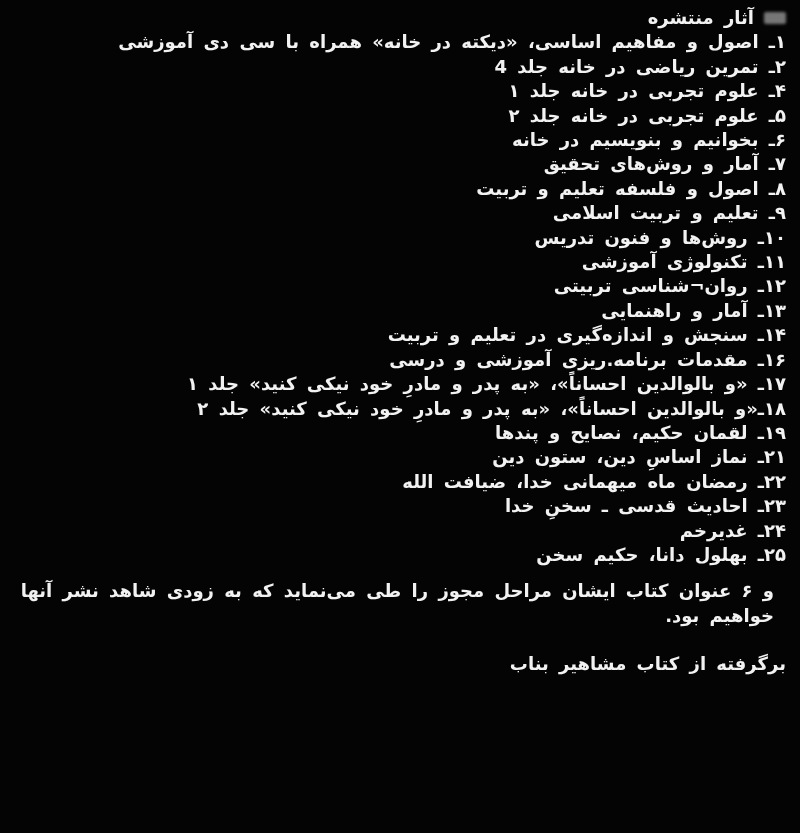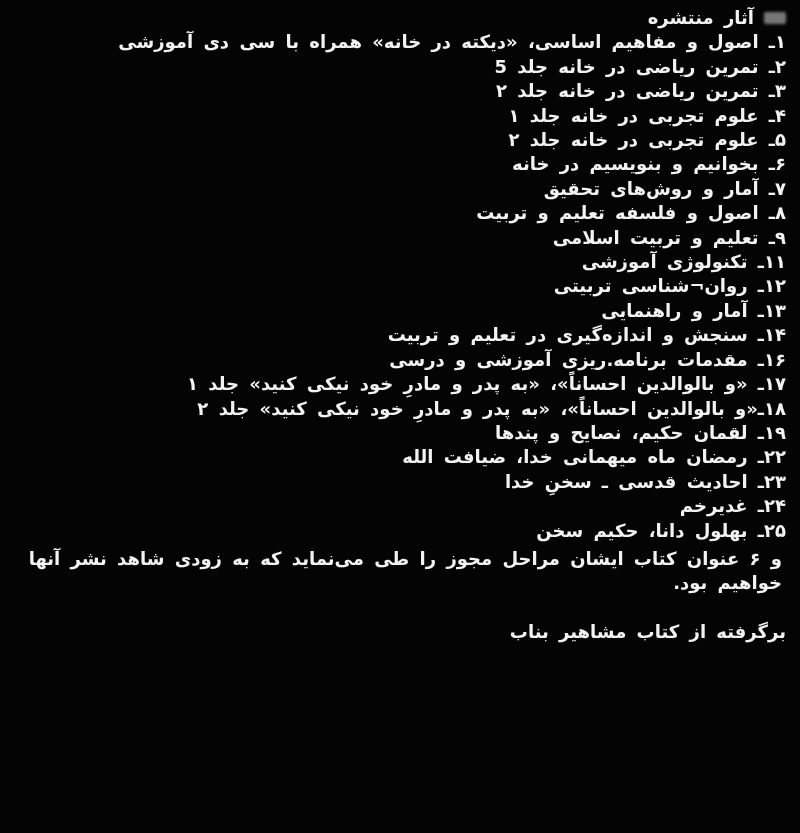--- a/index.html
+++ b/index.html
@@ -39,54 +39,55 @@
     border-radius: 2px;
     background: #767676;
     filter: blur(1.6px);
     flex: 0 0 auto;
   }
   .line {
     margin: 0;
     text-align: right;
   }
   .closing-note {
-    margin: 4px;
+    margin: 12px;
   }
   .source-credit {
     margin: 24px 0 0 0;
   }
 </style>
 </head>
 <body>
 
 <div class="page">
 
   <div class="header-row">
     <span class="bullet-square"></span>
     <span>آثار منتشره</span>
   </div>
 
   <div>
     <div class="line">۱ـ اصول و مفاهیم اساسی، «دیکته در خانه» همراه با سی دی آموزشی</div>
-    <div class="line">۲ـ تمرین ریاضی در خانه جلد 5</div>
-    <div class="line">۳ـ تمرین ریاضی در خانه جلد ۲</div>
+    <div class="line">۲ـ تمرین ریاضی در خانه جلد 4</div>
     <div class="line">۴ـ علوم تجربی در خانه جلد ۱</div>
     <div class="line">۵ـ علوم تجربی در خانه جلد ۲</div>
     <div class="line">۶ـ بخوانیم و بنویسیم در خانه</div>
     <div class="line">۷ـ آمار و روش‌های تحقیق</div>
     <div class="line">۸ـ اصول و فلسفه تعلیم و تربیت</div>
     <div class="line">۹ـ تعلیم و تربیت اسلامی</div>
+    <div class="line">۱۰ـ روش‌ها و فنون تدریس</div>
     <div class="line">۱۱ـ تکنولوژی آموزشی</div>
     <div class="line">۱۲ـ روان¬شناسی تربیتی</div>
     <div class="line">۱۳ـ آمار و راهنمایی</div>
     <div class="line">۱۴ـ سنجش و اندازه‌گیری در تعلیم و تربیت</div>
     <div class="line">۱۶ـ مقدمات برنامه.ریزی آموزشی و درسی</div>
     <div class="line">۱۷ـ «و بالوالدین احساناً»، «به پدر و مادرِ خود نیکی کنید» جلد ۱</div>
     <div class="line">۱۸ـ«و بالوالدین احساناً»، «به پدر و مادرِ خود نیکی کنید» جلد ۲</div>
     <div class="line">۱۹ـ لقمان حکیم، نصایح و پندها</div>
+    <div class="line">۲۱ـ نماز اساسِ دین، ستون دین</div>
     <div class="line">۲۲ـ رمضان ماه میهمانی خدا، ضیافت الله</div>
     <div class="line">۲۳ـ احادیث قدسی ـ سخنِ خدا</div>
     <div class="line">۲۴ـ غدیرخم</div>
     <div class="line">۲۵ـ بهلول دانا، حکیم سخن</div>
   </div>
 
   <p class="closing-note">و ۶ عنوان کتاب ایشان مراحل مجوز را طی می‌نماید که به زودی شاهد نشر آنها خواهیم بود.</p>
 
   <p class="source-credit">برگرفته از کتاب مشاهیر بناب</p>
 

